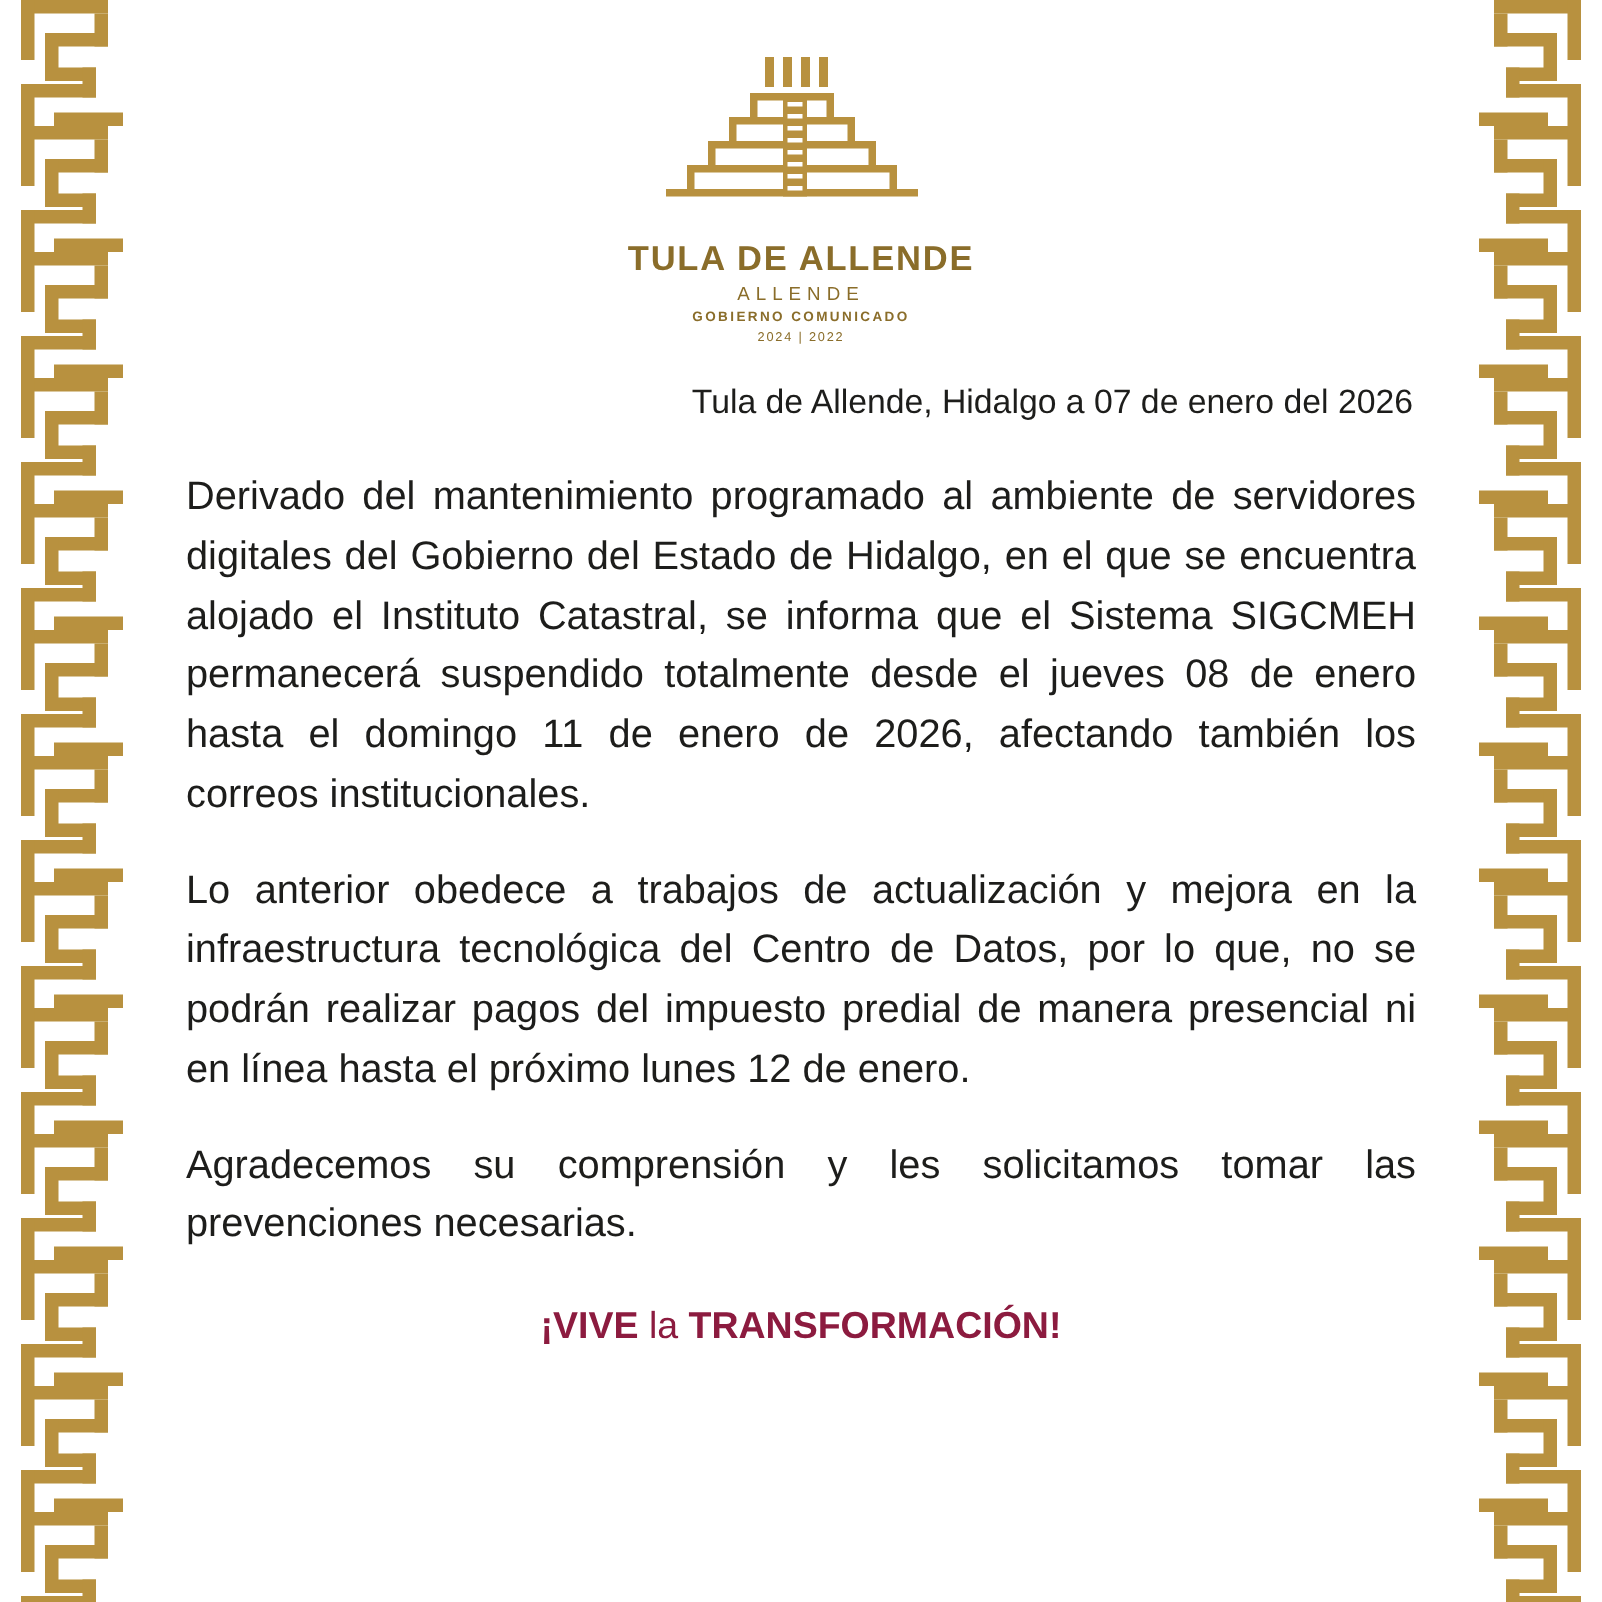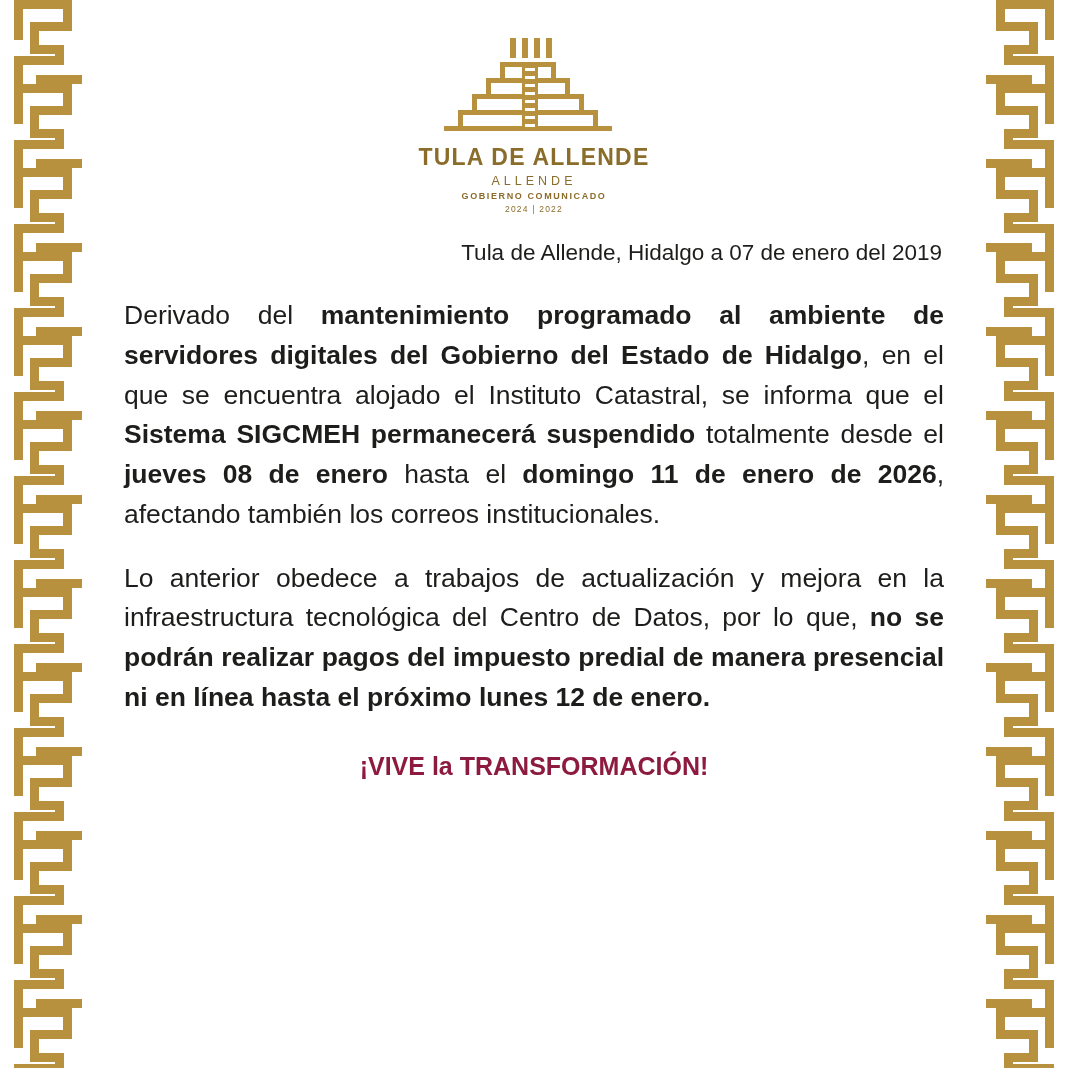--- a/index.html
+++ b/index.html
@@ -62,21 +62,21 @@
     width: 200px;
     height: 108px;
     position: relative;
   }
   .logo-mark svg { display: block; }
   .logo-title {
     font-size: 23px;
     letter-spacing: 1.2px;
     font-weight: bold;
     color: #8a6d2a;
-    margin-top: 2px;
+    margin-top: 17px;
   }
   .logo-sub1 {
     font-size: 12.5px;
     letter-spacing: 4px;
     color: #8a6d2a;
     margin-top: 3px;
   }
   .logo-sub2 {
     font-size: 9px;
     letter-spacing: 1.6px;
@@ -114,31 +114,31 @@
   
   .body-copy {
     margin-top: 30px;
     font-size: 26.5px;
     line-height: 1.50;
     text-align: justify;
     color: #1d1d1b;
   }
   .body-copy p { margin: 0 0 24px 0; }
   .body-copy p:last-child { margin-bottom: 0; }
-  .body-copy b { font-weight: bold; }
+  .body-copy b { font-weight: normal; }
 
   
   .slogan {
     text-align: center;
     margin-top: 34px;
     font-size: 25px;
     font-weight: bold;
     color: #8c1b3f;
   }
-  .slogan .light { font-weight: bold; text-align: center; }
+  .slogan .light { font-weight: normal; text-align: center; }
 </style>
 </head>
 <body>
 
 <div class="border-col left" id="border-left">
     <div class="greca-unit">
       <i style="left: 14px; top: 0px; width: 58px; height: 9px; background: rgb(184, 145, 63);"></i>
       <i style="left: 14px; top: 0px; width: 9px; height: 40px; background: rgb(184, 145, 63);"></i>
       <i style="left: 63px; top: 9px; width: 9px; height: 22px; background: rgb(184, 145, 63);"></i>
       <i style="left: 30px; top: 22px; width: 42px; height: 9px; background: rgb(184, 145, 63);"></i>
@@ -491,25 +491,26 @@
           <rect x="91" y="90" width="10" height="3"></rect>
         </g>
       </svg>
     </div>
     <div class="logo-title">TULA DE ALLENDE</div>
     <div class="logo-sub1">ALLENDE</div>
     <div class="logo-sub2">GOBIERNO COMUNICADO</div>
     <div class="logo-sub3">2024 | 2022</div>
   </div>
 
-  <div class="date-line">Tula de Allende, Hidalgo a 07 de enero del 2019</div>
+  <div class="date-line">Tula de Allende, Hidalgo a 07 de enero del 2026</div>
 
 
   <div class="body-copy" id="body-copy">
       <p><span>Derivado del </span><b>mantenimiento programado al ambiente de servidores digitales del Gobierno del Estado de Hidalgo</b><span>, en el que se encuentra alojado el Instituto Catastral, se informa que el </span><b>Sistema SIGCMEH permanecerá suspendido</b><span> totalmente desde el </span><b>jueves 08 de enero</b><span> hasta el </span><b>domingo 11 de enero de 2026</b><span>, afectando también los correos institucionales.</span></p>
       <p><span>Lo anterior obedece a trabajos de actualización y mejora en la infraestructura tecnológica del Centro de Datos, por lo que, </span><b>no se podrán realizar pagos del impuesto predial de manera presencial ni en línea hasta el próximo lunes 12 de enero.</b></p>
+      <p><span>Agradecemos su comprensión y les solicitamos tomar las prevenciones necesarias.</span></p>
     </div>
 
   <div class="slogan">
     <span>¡VIVE</span><span class="light"> la </span><span>TRANSFORMACIÓN!</span>
   </div>
 
 </div>
 
 </body></html>

